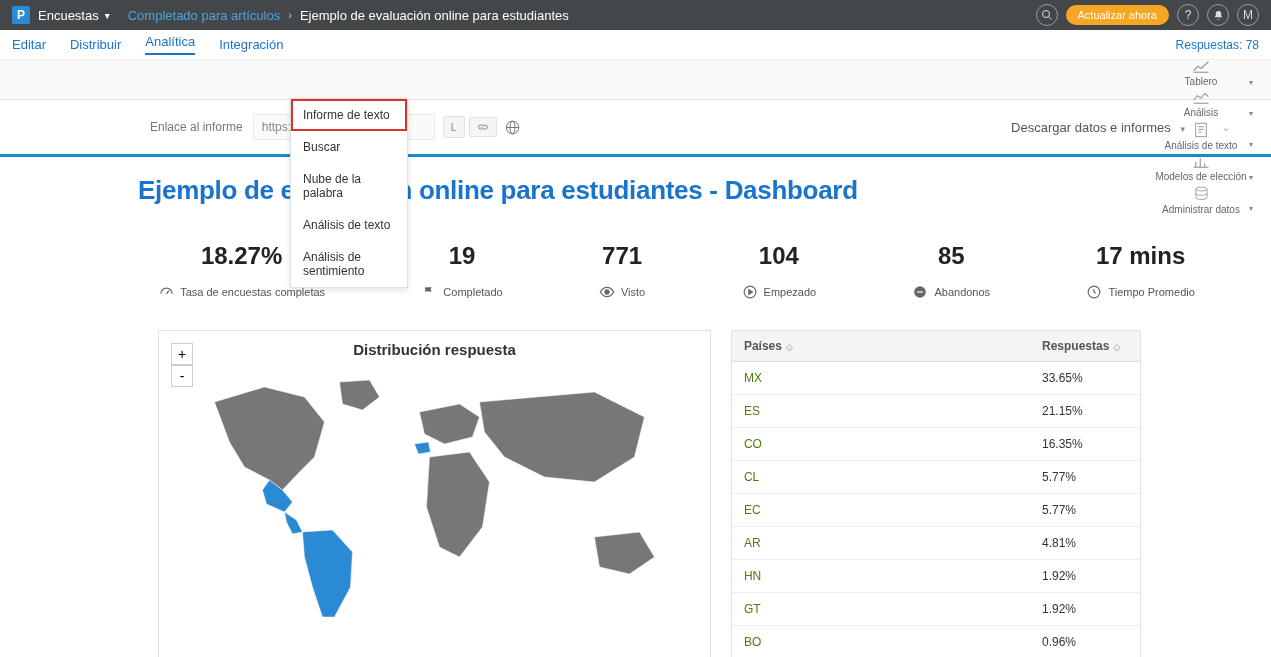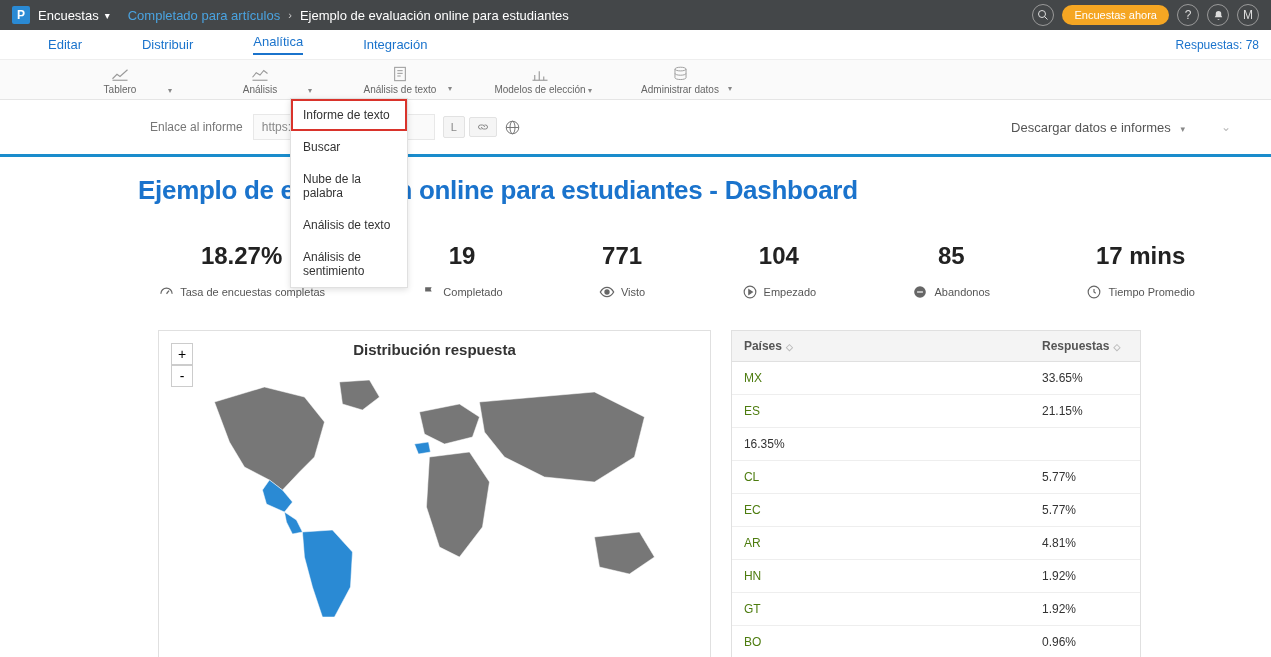--- a/index.html
+++ b/index.html
@@ -11,26 +11,26 @@
   .topbar .section { color:#fff; margin-right:6px; }
   .topbar .caret-down { margin-right:18px; font-size:10px; }
   .topbar .crumb-link { color:#4aa3e0; }
   .topbar .crumb-sep { margin:0 8px; color:#ccc; font-size:11px;}
   .topbar .spacer { flex:1; }
   .topbar .icon-circ { width:22px; height:22px; border:1px solid #999; border-radius:50%; display:flex; align-items:center; justify-content:center; margin-left:8px; color:#ddd; font-size:12px; cursor:pointer;}
   .topbar .btn-update { background:#f5a623; color:#fff; border:none; border-radius:11px; padding:4px 12px; font-size:11px; margin-left:8px; cursor:pointer;}
   
   
   .subnav { display:flex; align-items:center; height:30px; padding:0 12px; border-bottom:1px solid #eee; font-size:13px; }
-  .subnav a { color:#1a73cc; text-decoration:none; margin-right:24px; cursor:pointer;margin-left:36px;}
+  .subnav a { color:#1a73cc; text-decoration:none; margin-right:24px; cursor:pointer;}
   .subnav a.active { border-bottom:2px solid #1a73cc; padding-bottom:4px; }
   .subnav .right { margin-left:auto; color:#1a73cc; font-size:12px; }
   
   
-  .toolbar { display:flex; align-items:flex-end; height:40px; border-bottom:1px solid #e5e5e5; background:#fafafa; padding-left:50px; position:relative; z-index:5;}
+  .toolbar { display:flex; align-items:flex-end; height:40px; border-bottom:1px solid #e5e5e5; background:#fafafa; padding-left:50px; position:relative; z-index:5;flex-direction:column;}
   .toolbar .tab { display:flex; flex-direction:column; align-items:center; justify-content:flex-end; width:140px; font-size:10px; color:#666; cursor:pointer; padding-bottom:4px;}
   .toolbar .tab .ticon { color:#999; font-size:16px; margin-bottom:2px; }
   .toolbar .tabwrap { position:relative; }
   .toolbar .tabwrap .tcaret { position:absolute; right:18px; top:18px; font-size:8px; color:#888;}
   
   
   .dropdown { position:absolute; top:98px; left:290px; width:118px; background:#fff; border:1px solid #e0e0e0; box-shadow:0 2px 6px rgba(0,0,0,0.12); z-index:10; font-size:12px;}
   .dropdown .item { padding:9px 12px; cursor:pointer; color:#333;}
   .dropdown .item.hl { border:2px solid #d9332b; padding:7px 10px; }
   
@@ -85,21 +85,21 @@
   <span class="crumb-link">Completado para artículos</span>
   <span class="crumb-sep">›</span>
   <span>Ejemplo de evaluación online para estudiantes</span>
   <div class="spacer"></div>
   <div class="icon-circ">
     <svg width="12" height="12" viewBox="0 0 24 24" fill="none" stroke="currentColor" stroke-width="2">
         <circle cx="10" cy="10" r="7"></circle>
         <line x1="21" y1="21" x2="15" y2="15"></line>
       </svg>
   </div>
-  <button class="btn-update">Encuestas ahora</button>
+  <button class="btn-update">Actualizar ahora</button>
   <div class="icon-circ">?</div>
   <div class="icon-circ">
     <svg width="11" height="11" viewBox="0 0 24 24" fill="currentColor">
         <path d="M12 2a6 6 0 00-6 6v4l-2 3v1h16v-1l-2-3V8a6 6 0 00-6-6zM10 20a2 2 0 004 0h-4z"></path>
       </svg>
   </div>
   <div class="icon-circ">M</div>
 </div>
 
 <div class="subnav">
@@ -334,20 +334,21 @@
       <div id="table-body">
           <div class="trow">
             <div class="c1">MX</div>
             <div class="c2">33.65%</div>
           </div>
           <div class="trow">
             <div class="c1">ES</div>
             <div class="c2">21.15%</div>
           </div>
           <div class="trow">
+            <div class="c1">CO</div>
             <div class="c2">16.35%</div>
           </div>
           <div class="trow">
             <div class="c1">CL</div>
             <div class="c2">5.77%</div>
           </div>
           <div class="trow">
             <div class="c1">EC</div>
             <div class="c2">5.77%</div>
           </div>

